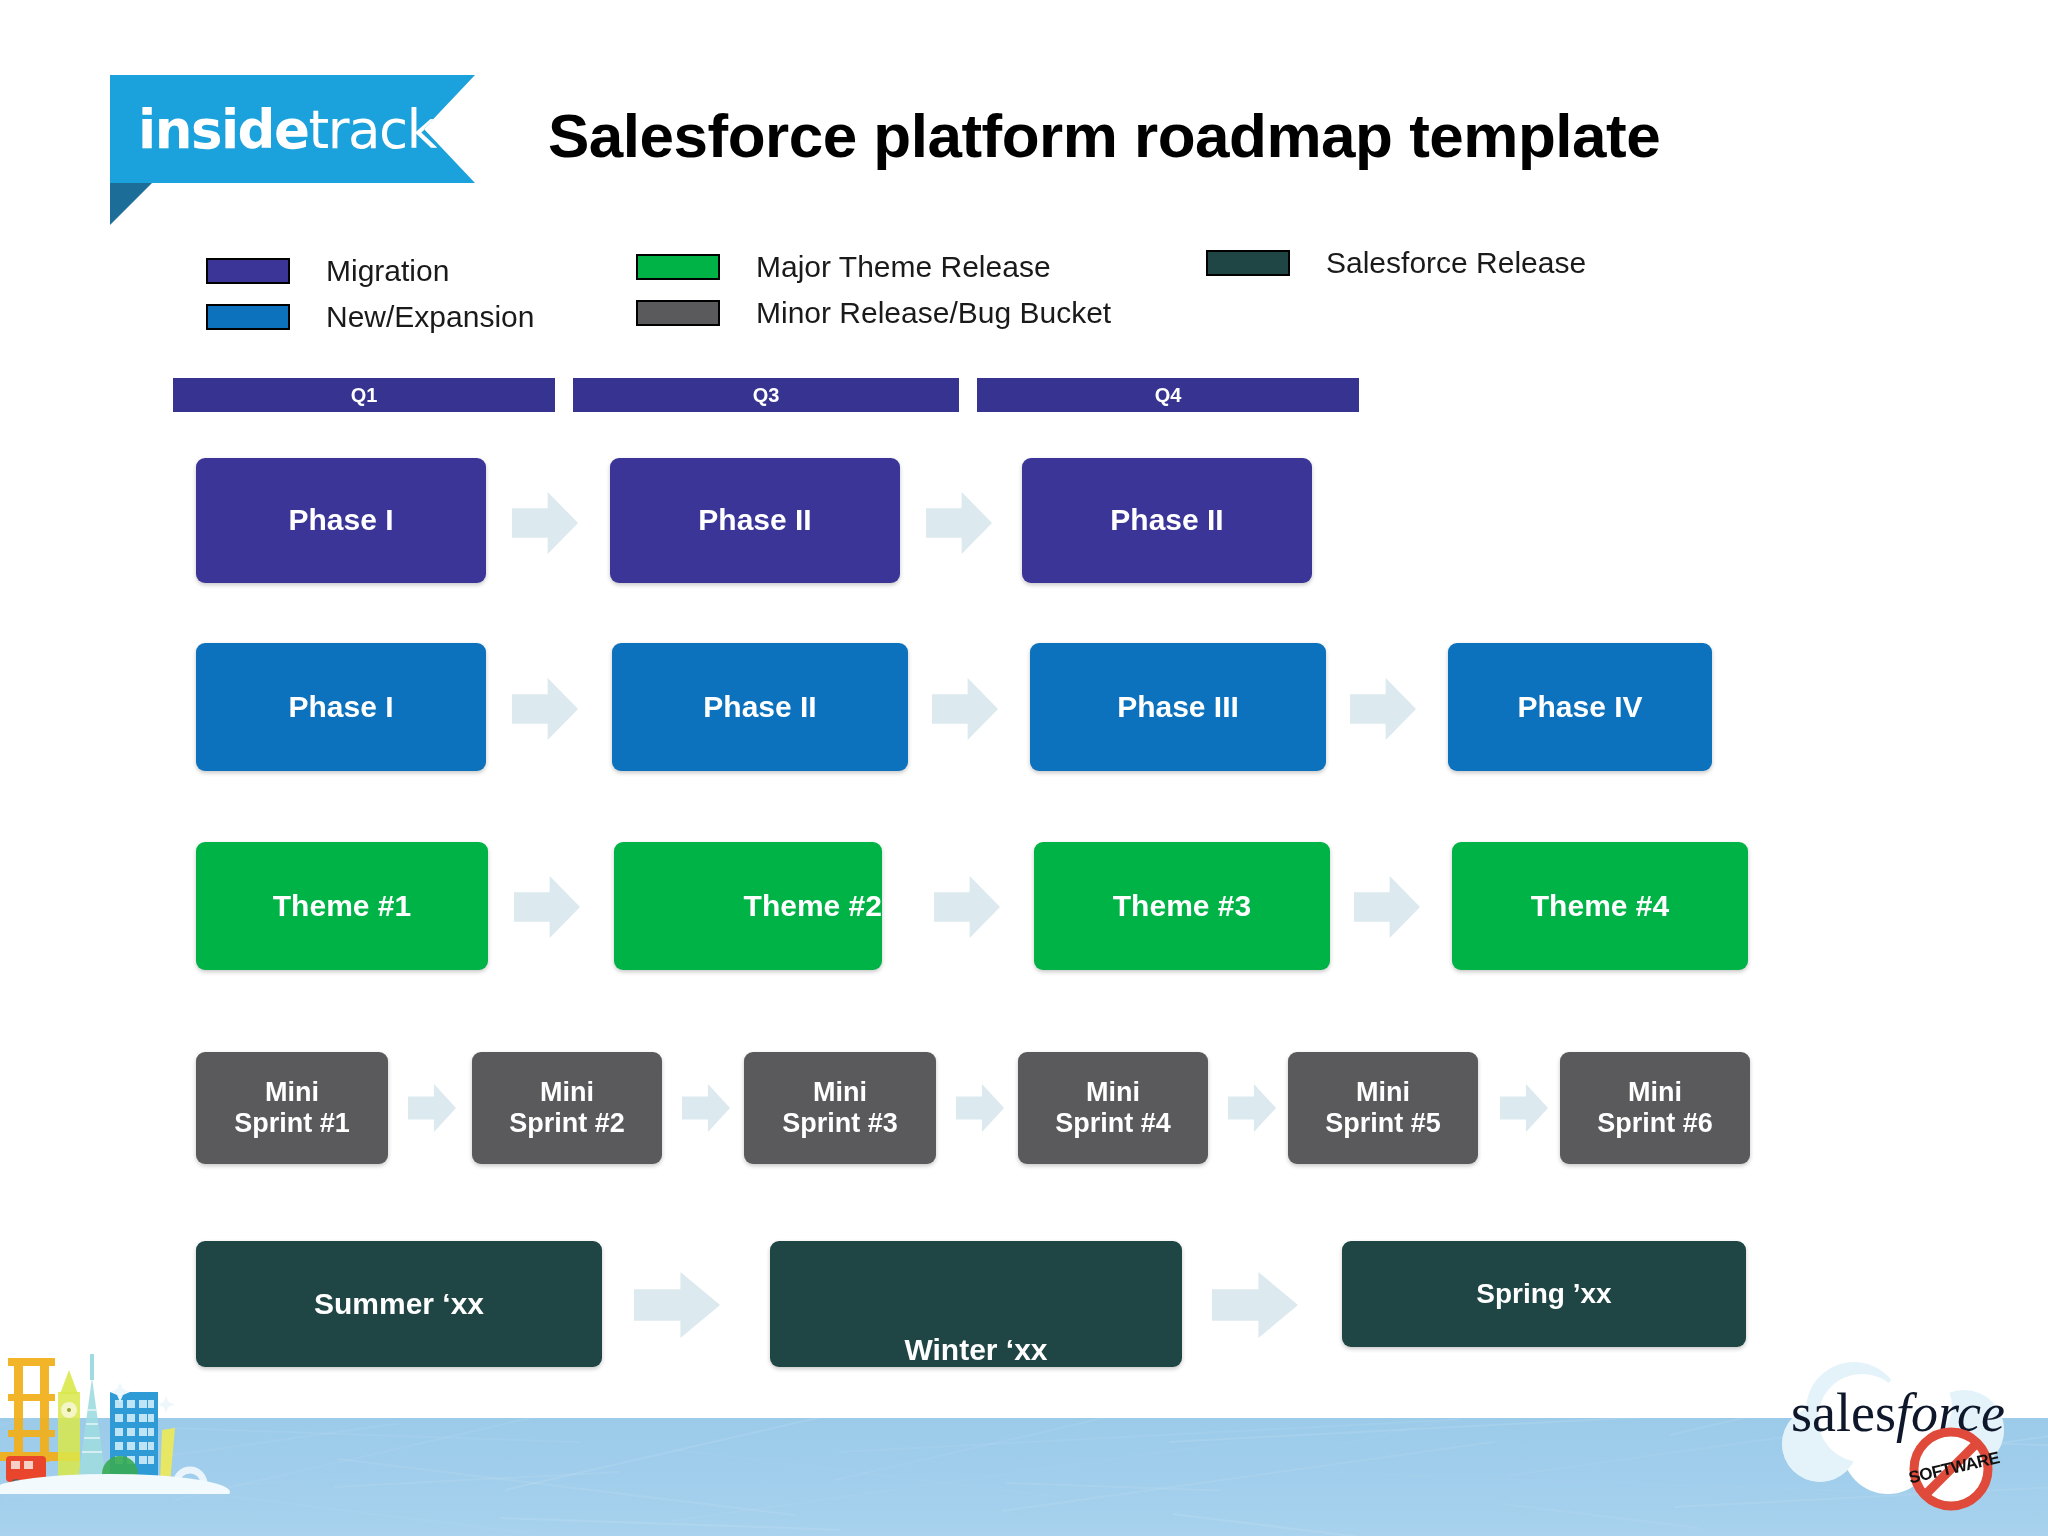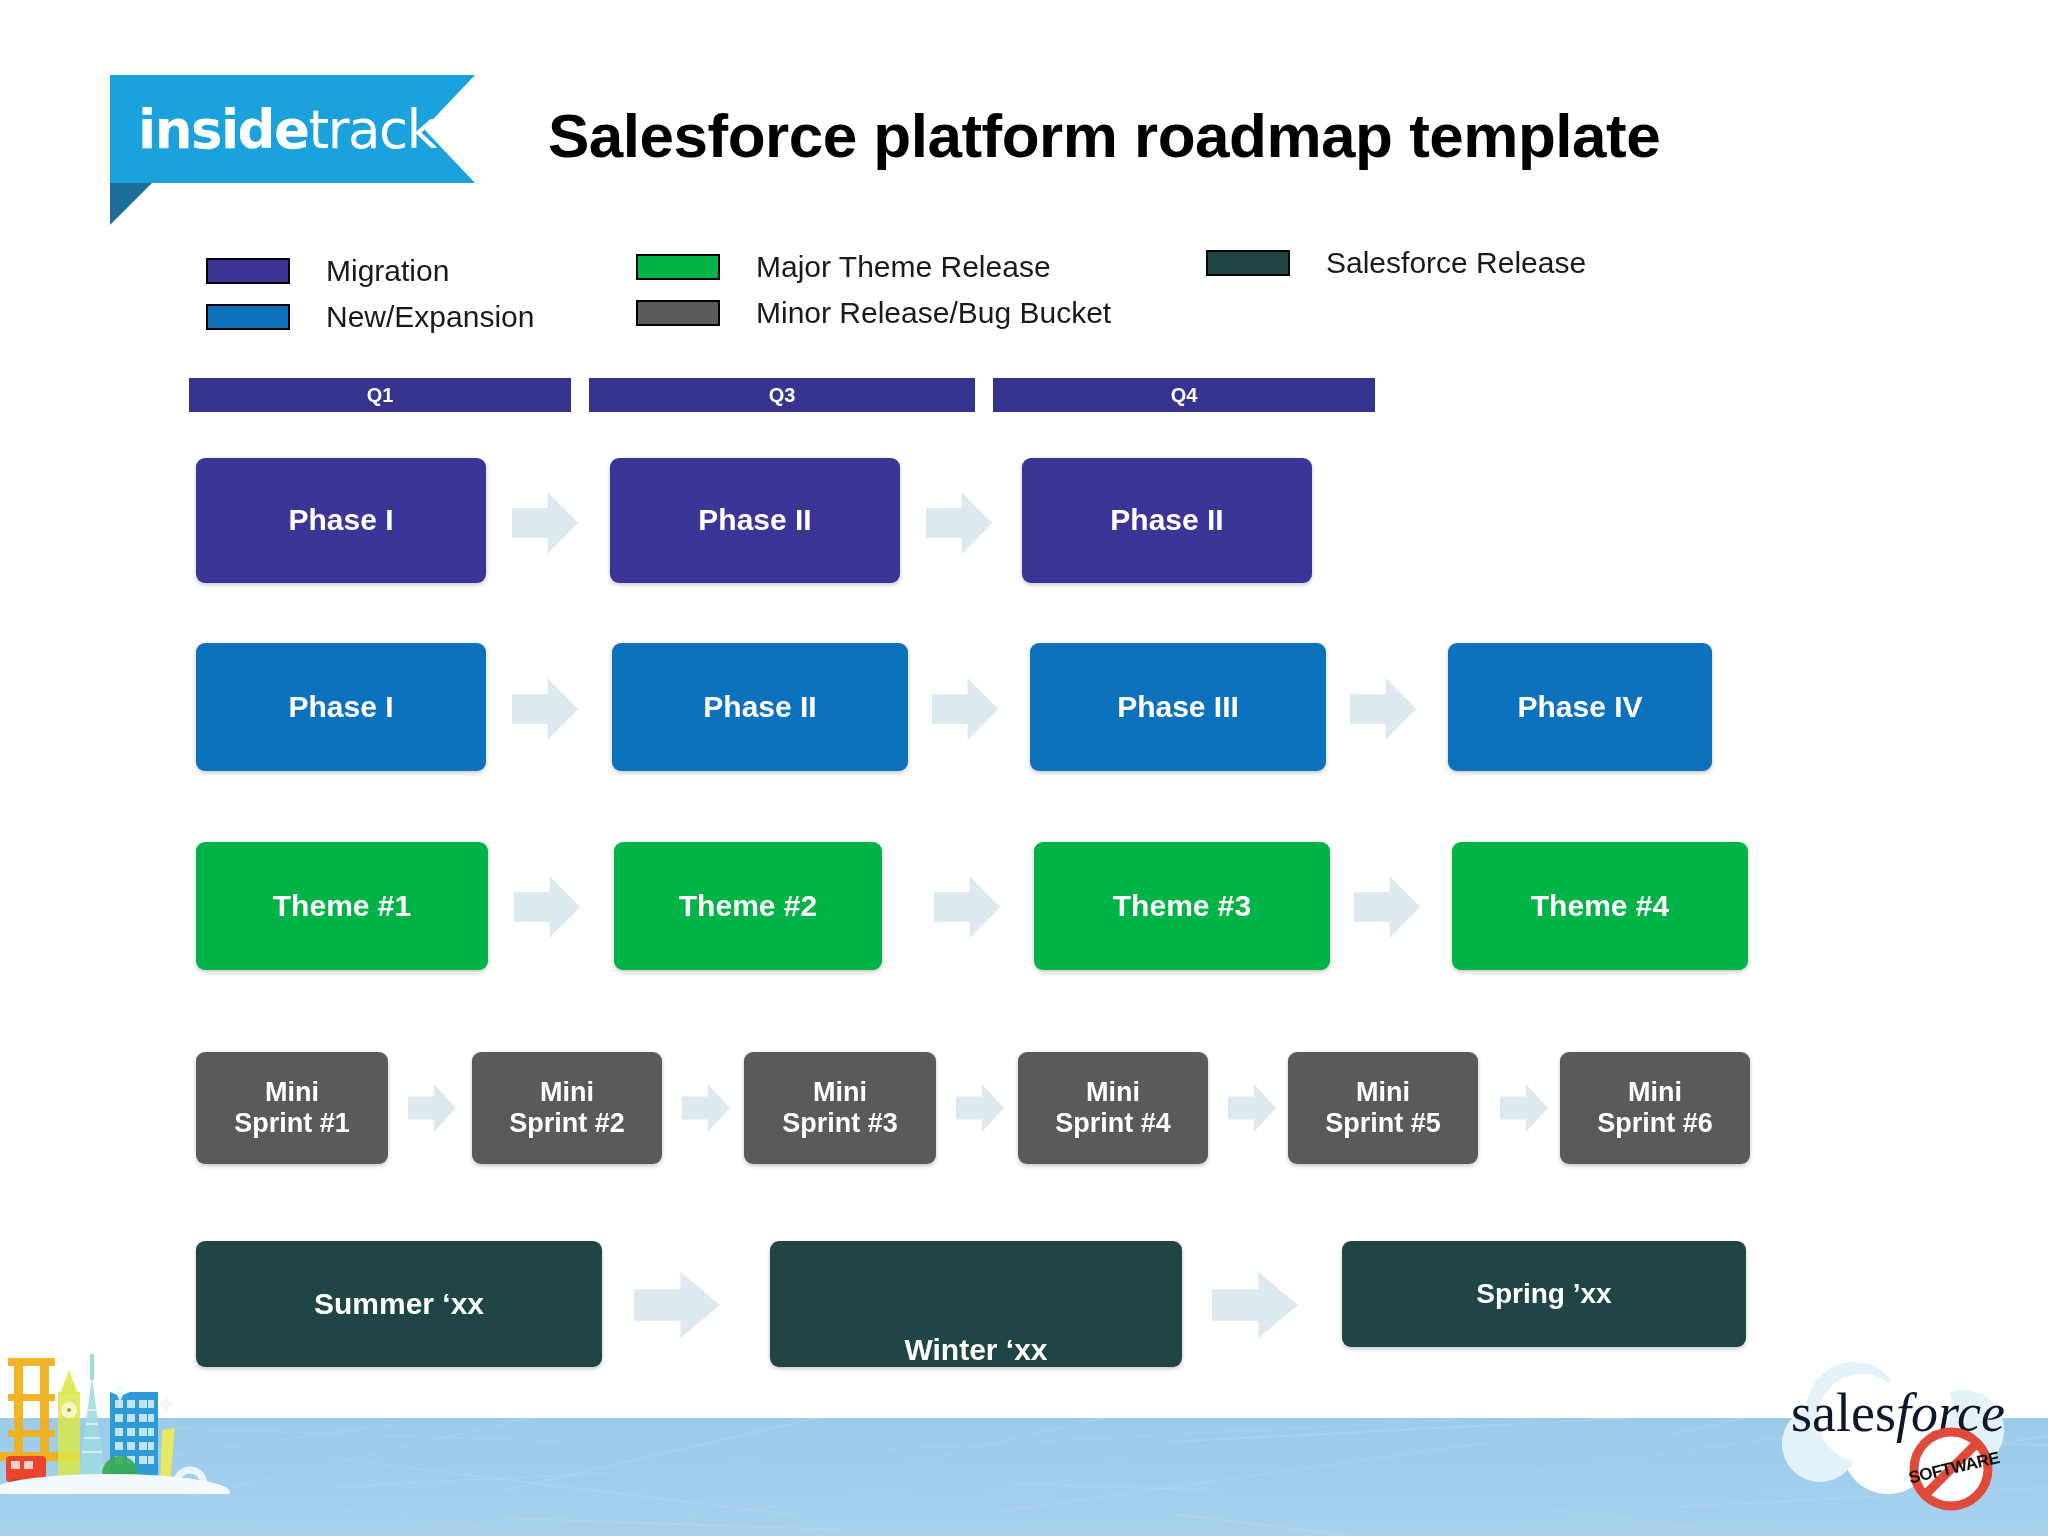--- a/index.html
+++ b/index.html
@@ -144,21 +144,21 @@
     </div>
     <div class="legend-col" id="legend-col-3">
       <div class="legend-row">
         <div class="swatch" style="background: rgb(31, 70, 69);"></div>
         <div class="legend-label">Salesforce Release</div>
       </div>
     </div>
   </div>
 
   <div id="quarters">
-      <div class="qbar" style="width: 382px; background: rgb(54, 52, 144); margin-left: 16px;">
+      <div class="qbar" style="width: 382px; background: rgb(54, 52, 144);">
         <span>Q1</span>
       </div>
       <div class="qbar" style="width: 386px; background: rgb(54, 52, 144);">
         <span>Q3</span>
       </div>
       <div class="qbar" style="width: 382px; background: rgb(54, 52, 144);">
         <span>Q4</span>
       </div>
     </div>
 
@@ -210,21 +210,21 @@
         <div class="arrow" style="left: 1350px; top: 678px; width: 66px; height: 62px;">
           <svg viewBox="0 0 100 92" preserveAspectRatio="none">
             <polygon points="0,24 54,24 54,0 100,46 54,92 54,68 0,68" fill="#dce9ef"></polygon>
           </svg>
         </div>
       </div>
       <div class="row">
         <div class="box" style="left: 196px; top: 842px; width: 292px; height: 128px; background: rgb(0, 179, 71); font-size: 30px;">
           <span>Theme #1</span>
         </div>
-        <div class="box" style="left: 614px; top: 842px; width: 268px; height: 128px; background: rgb(0, 179, 71); font-size: 30px;">
+        <div class="box" style="left: 614px; top: 842px; width: 268px; height: 128px; background: rgb(0, 179, 71); font-size: 30px; justify-content: flex-end;">
           <span>Theme #2</span>
         </div>
         <div class="box" style="left: 1034px; top: 842px; width: 296px; height: 128px; background: rgb(0, 179, 71); font-size: 30px;">
           <span>Theme #3</span>
         </div>
         <div class="box" style="left: 1452px; top: 842px; width: 296px; height: 128px; background: rgb(0, 179, 71); font-size: 30px;">
           <span>Theme #4</span>
         </div>
         <div class="arrow" style="left: 514px; top: 876px; width: 66px; height: 62px;">
           <svg viewBox="0 0 100 92" preserveAspectRatio="none">

